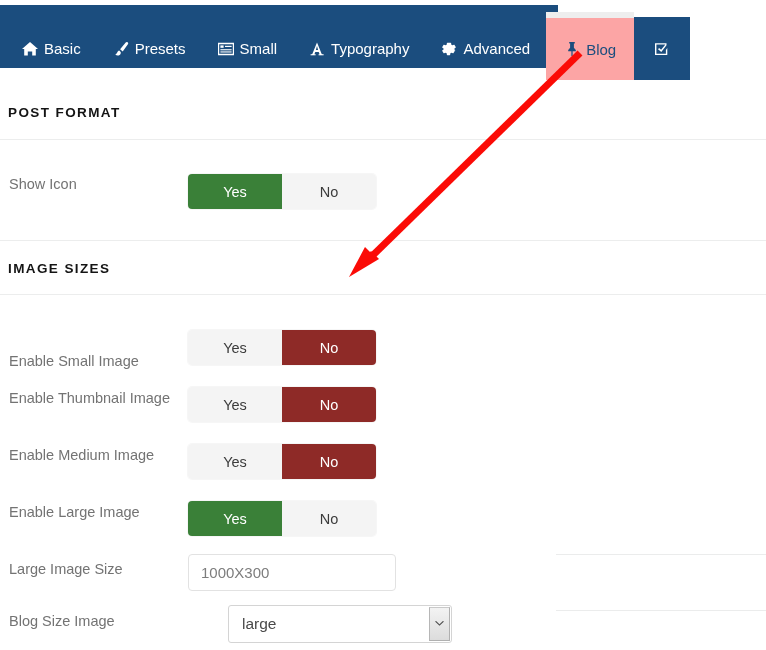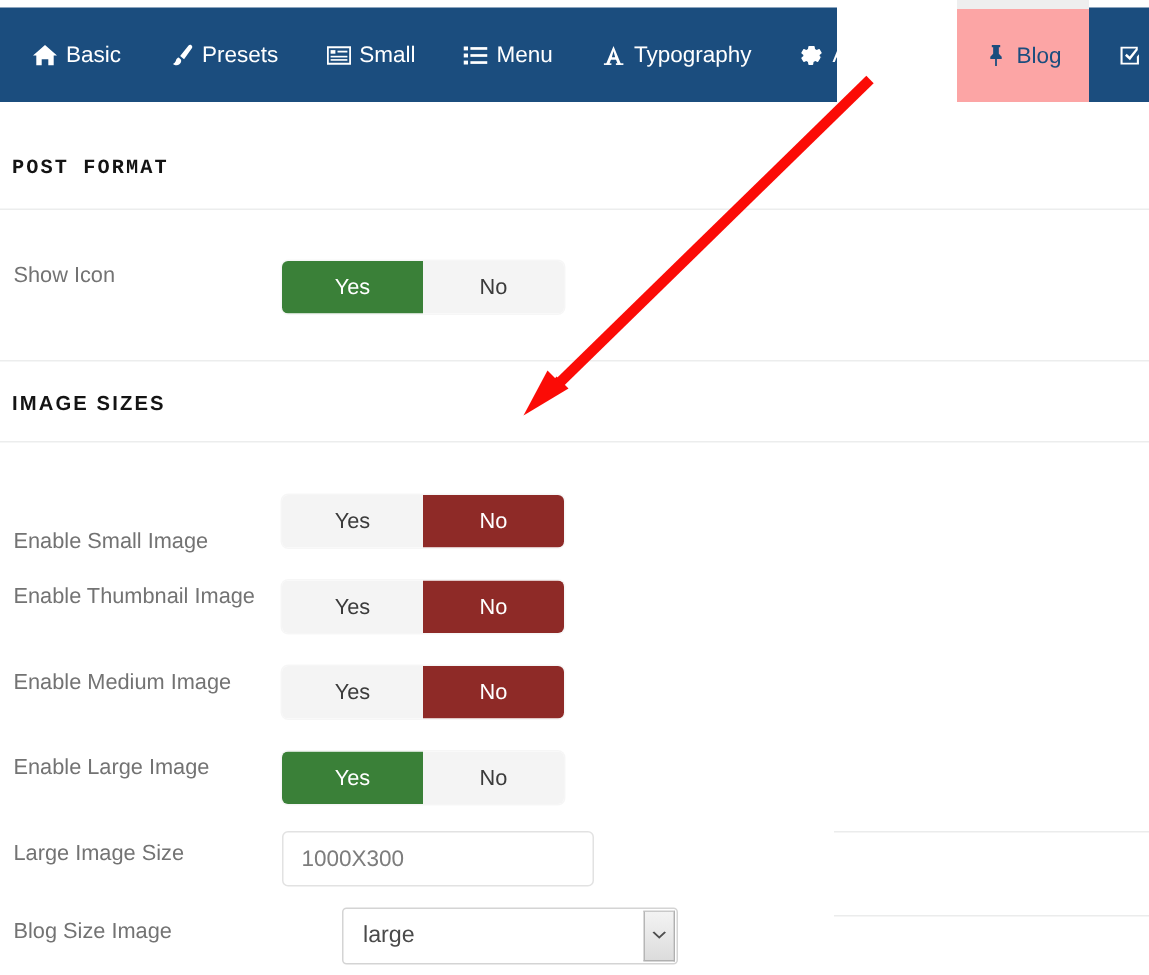--- a/index.html
+++ b/index.html
@@ -29,21 +29,21 @@
     position: absolute;
     left: 0;
     top: 5px;
     width: 558px;
     height: 63px;
     background: #1b4d7e;
   }
   .nav-tabs {
     position: absolute;
     left: 0;
-    top: 0;
+    top: 12px;
     width: 606px;
     height: 68px;
     display: flex;
     align-items: flex-end;
   }
   .nav-tab {
     height: 63px;
     display: flex;
     align-items: center;
     justify-content: center;
@@ -260,33 +260,20 @@
             <path d="M0.5 2.5h15v11h-15z" fill="none" stroke="#fff" stroke-width="1.4"></path>
             <rect x="2.4" y="4.4" width="3.2" height="2.4"></rect>
             <rect x="7" y="4.8" width="6.6" height="1.2"></rect>
             <rect x="2.4" y="8.2" width="11.2" height="1.1"></rect>
             <rect x="2.4" y="10.4" width="11.2" height="1.1"></rect>
           </svg>
       </span>
       <span class="tab-label">Small</span>
     </div>
 
-    <div class="nav-tab t-menu">
-      <span class="tab-ico">
-        <svg width="16" height="16" viewBox="0 0 16 16">
-            <rect x="0" y="2" width="3" height="2.6"></rect>
-            <rect x="4.6" y="2.4" width="11.4" height="1.8"></rect>
-            <rect x="0" y="6.7" width="3" height="2.6"></rect>
-            <rect x="4.6" y="7.1" width="11.4" height="1.8"></rect>
-            <rect x="0" y="11.4" width="3" height="2.6"></rect>
-            <rect x="4.6" y="11.8" width="11.4" height="1.8"></rect>
-          </svg>
-      </span>
-      <span class="tab-label">Menu</span>
-    </div>
 
     <div class="nav-tab t-typography">
       <span class="tab-ico">
         <svg width="16" height="16" viewBox="0 0 16 16">
             <path d="M8 1.6L13.1 14h-2.2l-1.2-3.1H6.3L5.1 14H2.9L8 1.6zm0 3.5L6.9 9.1h2.2L8 5.1z"></path>
             <rect x="1.6" y="13.2" width="5" height="1.1"></rect>
             <rect x="9.6" y="13.2" width="5" height="1.1"></rect>
           </svg>
       </span>
       <span class="tab-label">Typography</span>
@@ -315,21 +302,21 @@
         <svg width="16" height="16" viewBox="0 0 16 16">
             <path d="M1 2.2h11.5v2.1L7.3 11.1 4 8.2l1.1-1.3 2 1.8 4.3-5.3H2.4v9.4h9.5V8.9l1.4-1.8v6.9H1z"></path>
           </svg>
       </span>
 
     </div>
 
   </div>
 </div>
 
-<div class="section-head" style="top:105px;font-family:Liberation Mono, monospace;">POST FORMAT</div>
+<div class="section-head" style="top:105px;">POST FORMAT</div>
 <div class="hr" style="top:139px;"></div>
 
 <div class="row-label" style="top:176px;">Show Icon</div>
 <div class="toggle" style="left:188px; top:174px;">
   <div class="tog-btn on-yes">Yes</div>
   <div class="tog-btn off">No</div>
 </div>
 
 <div class="hr" style="top:240px;"></div>
 

